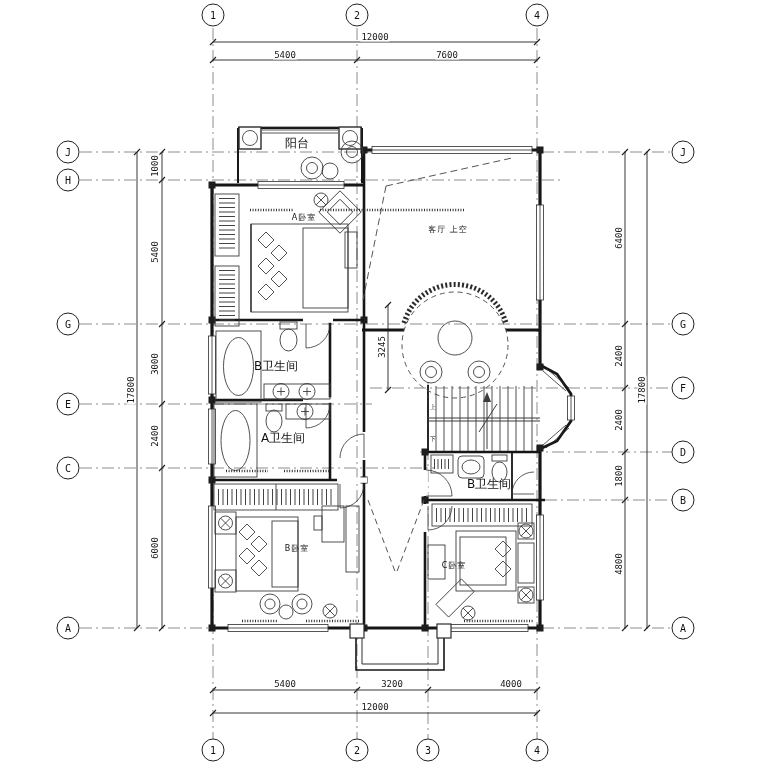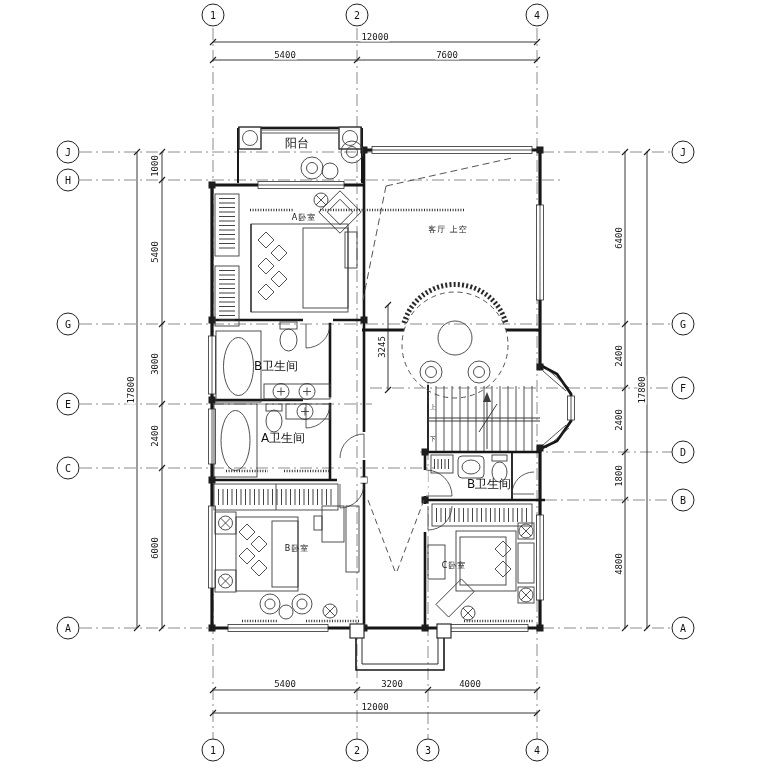--- a/index.html
+++ b/index.html
@@ -256,21 +256,21 @@
   <div class="b" style="left:683px;top:388px">F</div>
   <div class="b" style="left:683px;top:452px">D</div>
   <div class="b" style="left:683px;top:500px">B</div>
   <div class="b" style="left:683px;top:628px">A</div>
 
   <div class="dim" style="left:375px;top:37px">12000</div>
   <div class="dim" style="left:285px;top:55px">5400</div>
   <div class="dim" style="left:447px;top:55px">7600</div>
   <div class="dim" style="left:285px;top:684px">5400</div>
   <div class="dim" style="left:392px;top:684px">3200</div>
-  <div class="dim" style="left:470px;top:684px">4000</div>
+  <div class="dim" style="left:511px;top:684px">4000</div>
   <div class="dim" style="left:375px;top:707px">12000</div>
   <div class="dim v" style="left:155px;top:166px">1000</div>
   <div class="dim v" style="left:155px;top:252px">5400</div>
   <div class="dim v" style="left:155px;top:364px">3000</div>
   <div class="dim v" style="left:155px;top:436px">2400</div>
   <div class="dim v" style="left:155px;top:548px">6000</div>
   <div class="dim v" style="left:131px;top:390px">17800</div>
   <div class="dim v" style="left:619px;top:238px">6400</div>
   <div class="dim v" style="left:619px;top:356px">2400</div>
   <div class="dim v" style="left:619px;top:420px">2400</div>

